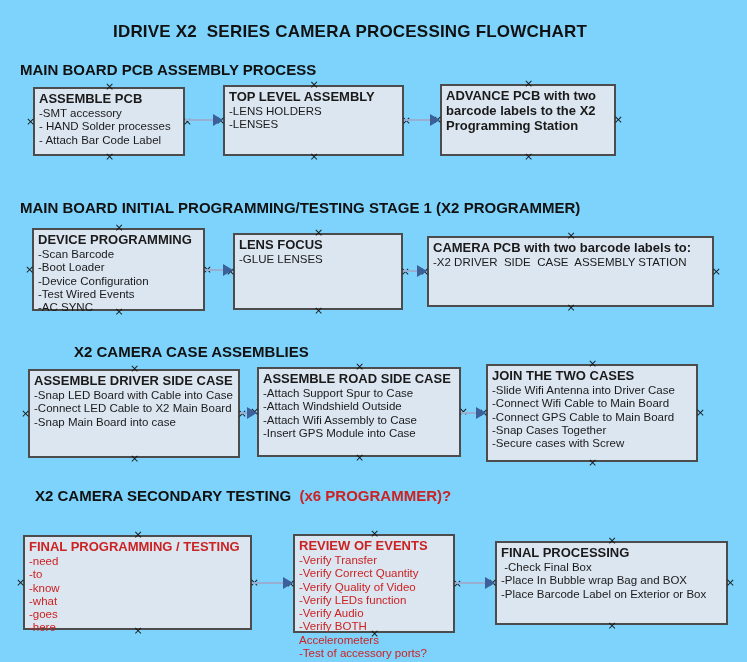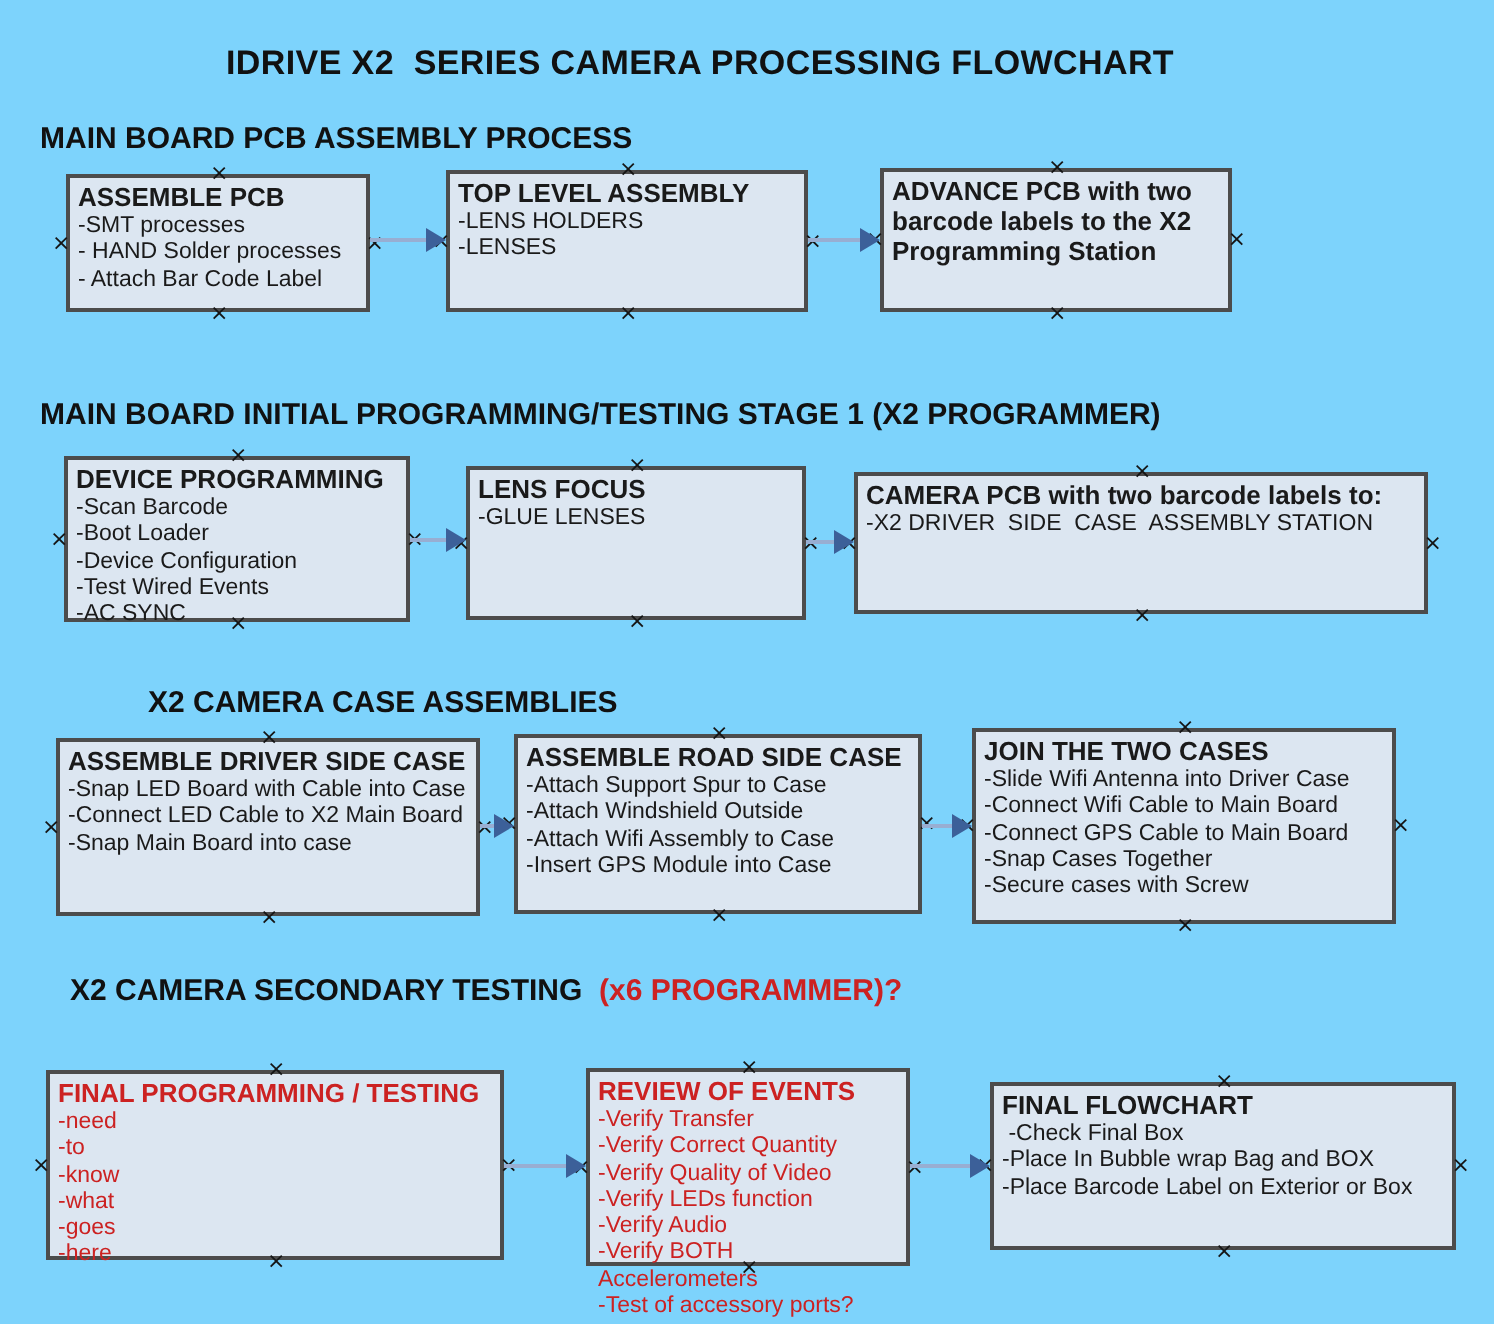--- a/index.html
+++ b/index.html
@@ -88,21 +88,21 @@
 
   <div class="page-title">IDRIVE X2  SERIES CAMERA PROCESSING FLOWCHART</div>
 
   <div class="section-heading" id="sh1">MAIN BOARD PCB ASSEMBLY PROCESS</div>
   <div class="section-heading" id="sh2">MAIN BOARD INITIAL PROGRAMMING/TESTING STAGE 1 (X2 PROGRAMMER)</div>
   <div class="section-heading" id="sh3">X2 CAMERA CASE ASSEMBLIES</div>
   <div class="section-heading" id="sh4"><span>X2 CAMERA SECONDARY TESTING  </span><span class="red-text">(x6 PROGRAMMER)?</span></div>
 
   <div class="box" id="b11">
     <div class="box-title">ASSEMBLE PCB</div>
-    <div class="box-item">-SMT processes</div>
+    <div class="box-item">-SMT accessory</div>
     <div class="box-item">- HAND Solder processes</div>
     <div class="box-item">- Attach Bar Code Label</div>
   <span class="marker m-t">×</span>
       <span class="marker m-b">×</span>
       <span class="marker m-l">×</span>
       <span class="marker m-r">×</span>
     </div>
   <div class="box" id="b12">
     <div class="box-title">TOP LEVEL ASSEMBLY</div>
     <div class="box-item">-LENS HOLDERS</div>
@@ -228,21 +228,21 @@
     <div class="box-item">-Verify LEDs function</div>
     <div class="box-item">-Verify Audio</div>
     <div class="box-item">-Verify BOTH Accelerometers</div>
     <div class="box-item">-Test of accessory ports?</div>
   <span class="marker m-t">×</span>
       <span class="marker m-b">×</span>
       <span class="marker m-l">×</span>
       <span class="marker m-r">×</span>
     </div>
   <div class="box" id="b43">
-    <div class="box-title">FINAL FLOWCHART</div>
+    <div class="box-title">FINAL PROCESSING</div>
     <div class="box-item"> -Check Final Box</div>
     <div class="box-item">-Place In Bubble wrap Bag and BOX</div>
     <div class="box-item">-Place Barcode Label on Exterior or Box</div>
   <span class="marker m-t">×</span>
       <span class="marker m-b">×</span>
       <span class="marker m-l">×</span>
       <span class="marker m-r">×</span>
     </div>
   <div class="arrow" id="a7">
       <span class="line"></span>

